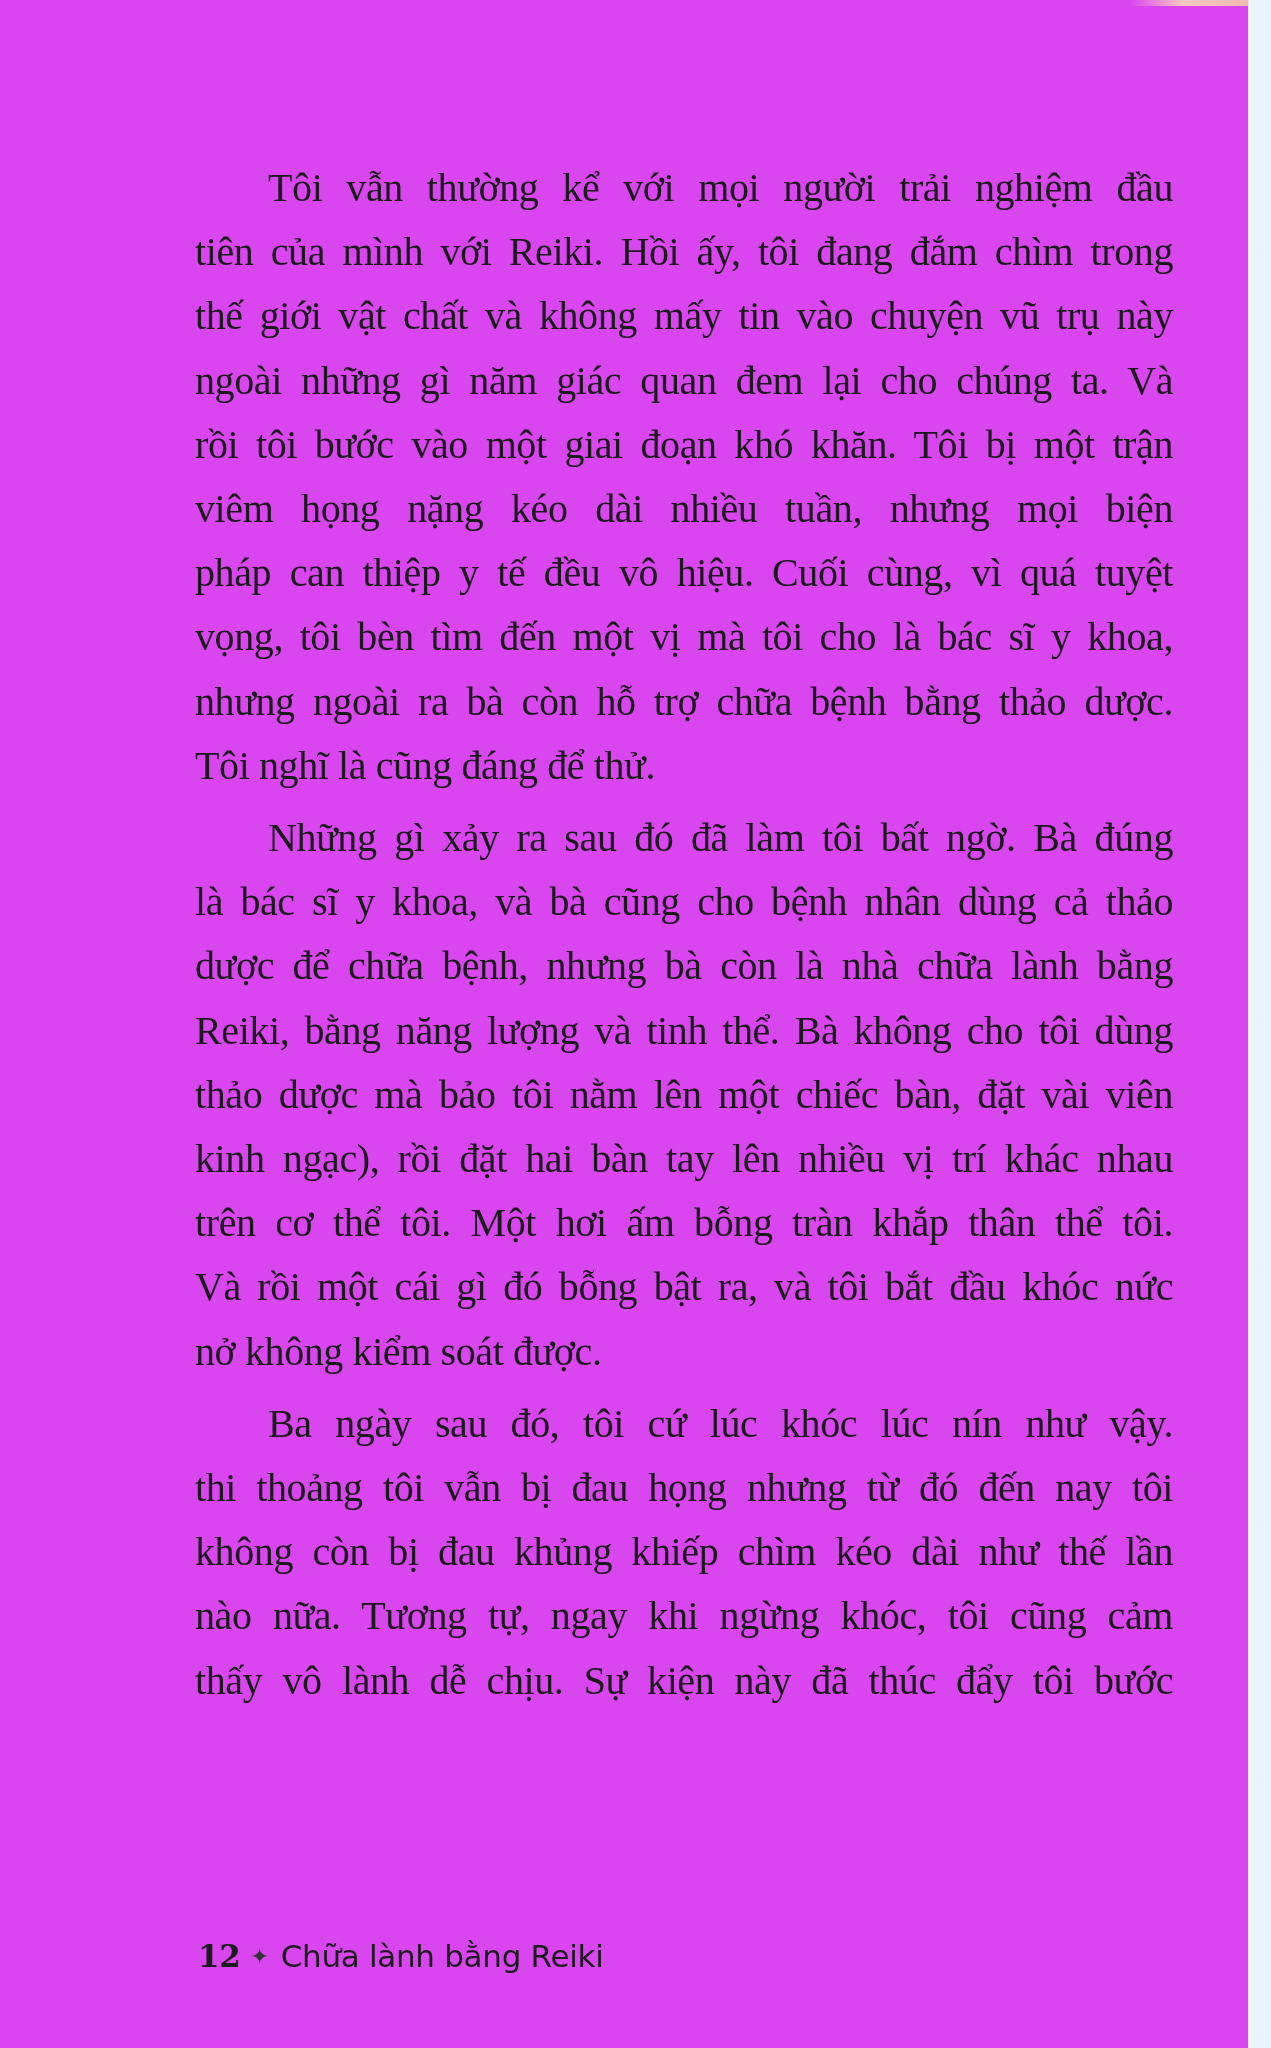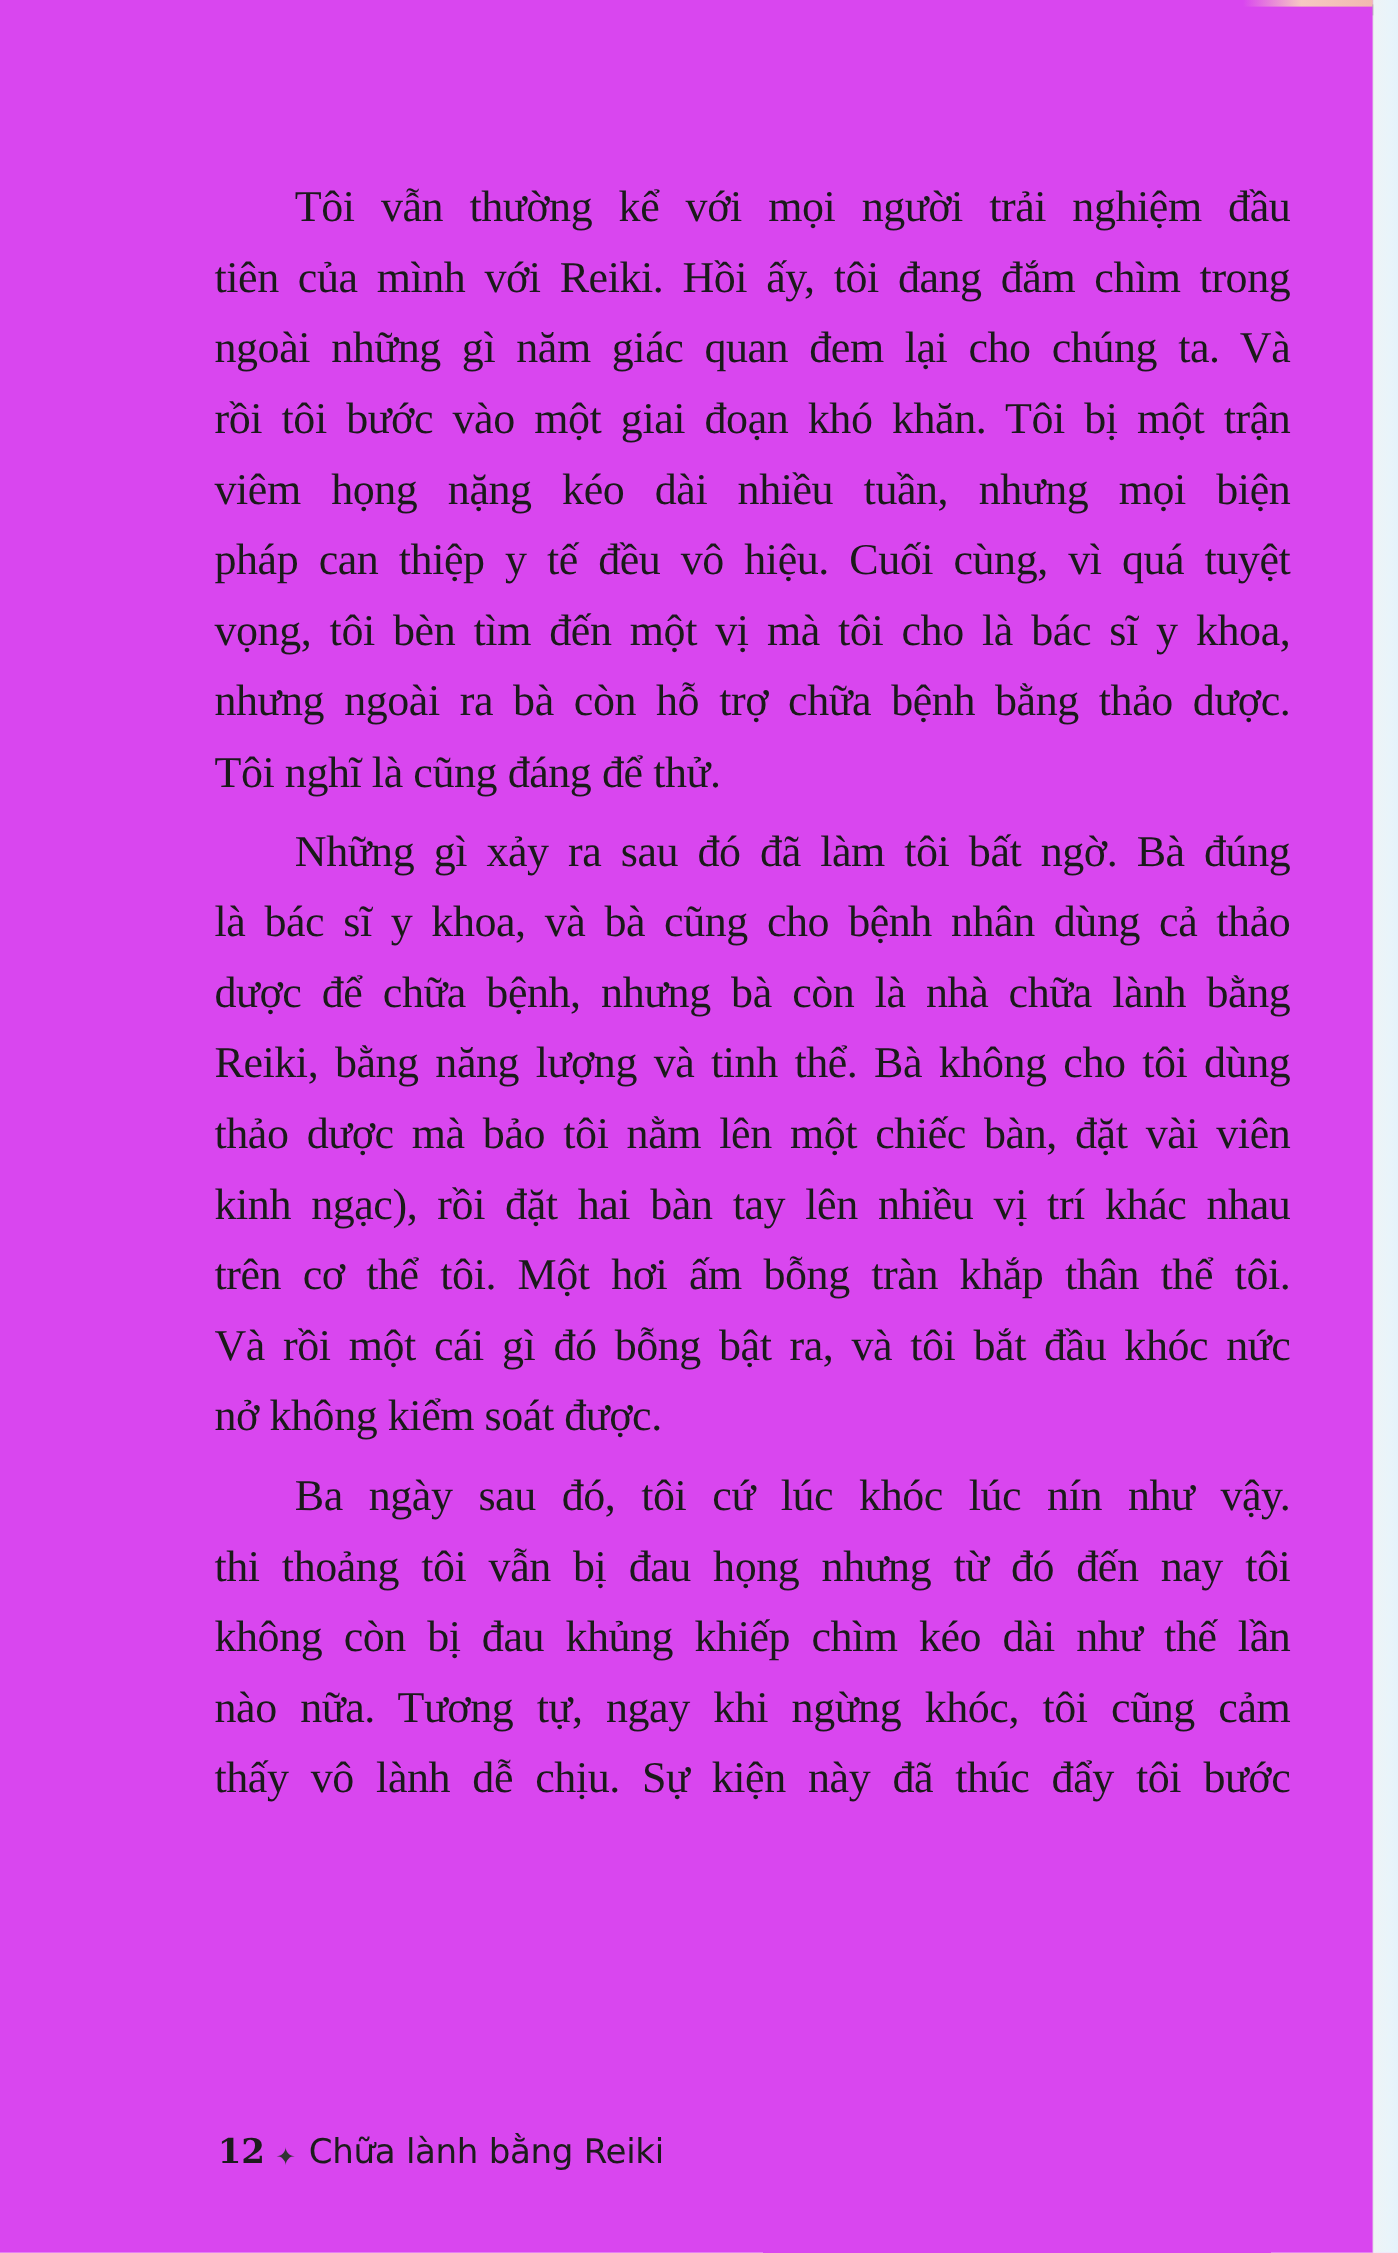--- a/index.html
+++ b/index.html
@@ -74,21 +74,21 @@
       margin: 0 0 8px 0;
     }
     .footer {
       position: absolute;
       left: 198px;
       top: 1938px;
       font-family: "DejaVu Sans", "Liberation Sans", sans-serif;
       font-size: 31px;
       color: #1c1c1c;
       display: flex;
-      align-items: flex-end;
+      align-items: center;
       letter-spacing: -0.3px;
     }
     .folio {
       font-family: "DejaVu Serif", "Liberation Serif", serif;
       font-weight: bold;
       font-size: 31px;
       margin-right: 10px;
     }
     .separator {
       font-size: 22px;
@@ -100,20 +100,21 @@
 <body>
 
 <div class="page">
   <div class="top-tint"></div>
 
   <div class="body-text">
 
     <div class="para-lines">
       <span class="line first">Tôi vẫn thường kể với mọi người trải nghiệm đầu</span>
       <span class="line">tiên của mình với Reiki. Hồi ấy, tôi đang đắm chìm trong</span>
+      <span class="line">thế giới vật chất và không mấy tin vào chuyện vũ trụ này</span>
       <span class="line">ngoài những gì năm giác quan đem lại cho chúng ta. Và</span>
       <span class="line">rồi tôi bước vào một giai đoạn khó khăn. Tôi bị một trận</span>
       <span class="line">viêm họng nặng kéo dài nhiều tuần, nhưng mọi biện</span>
       <span class="line">pháp can thiệp y tế đều vô hiệu. Cuối cùng, vì quá tuyệt</span>
       <span class="line">vọng, tôi bèn tìm đến một vị mà tôi cho là bác sĩ y khoa,</span>
       <span class="line">nhưng ngoài ra bà còn hỗ trợ chữa bệnh bằng thảo dược.</span>
       <span class="line last">Tôi nghĩ là cũng đáng để thử.</span>
     </div>
 
     <div class="para-lines">

